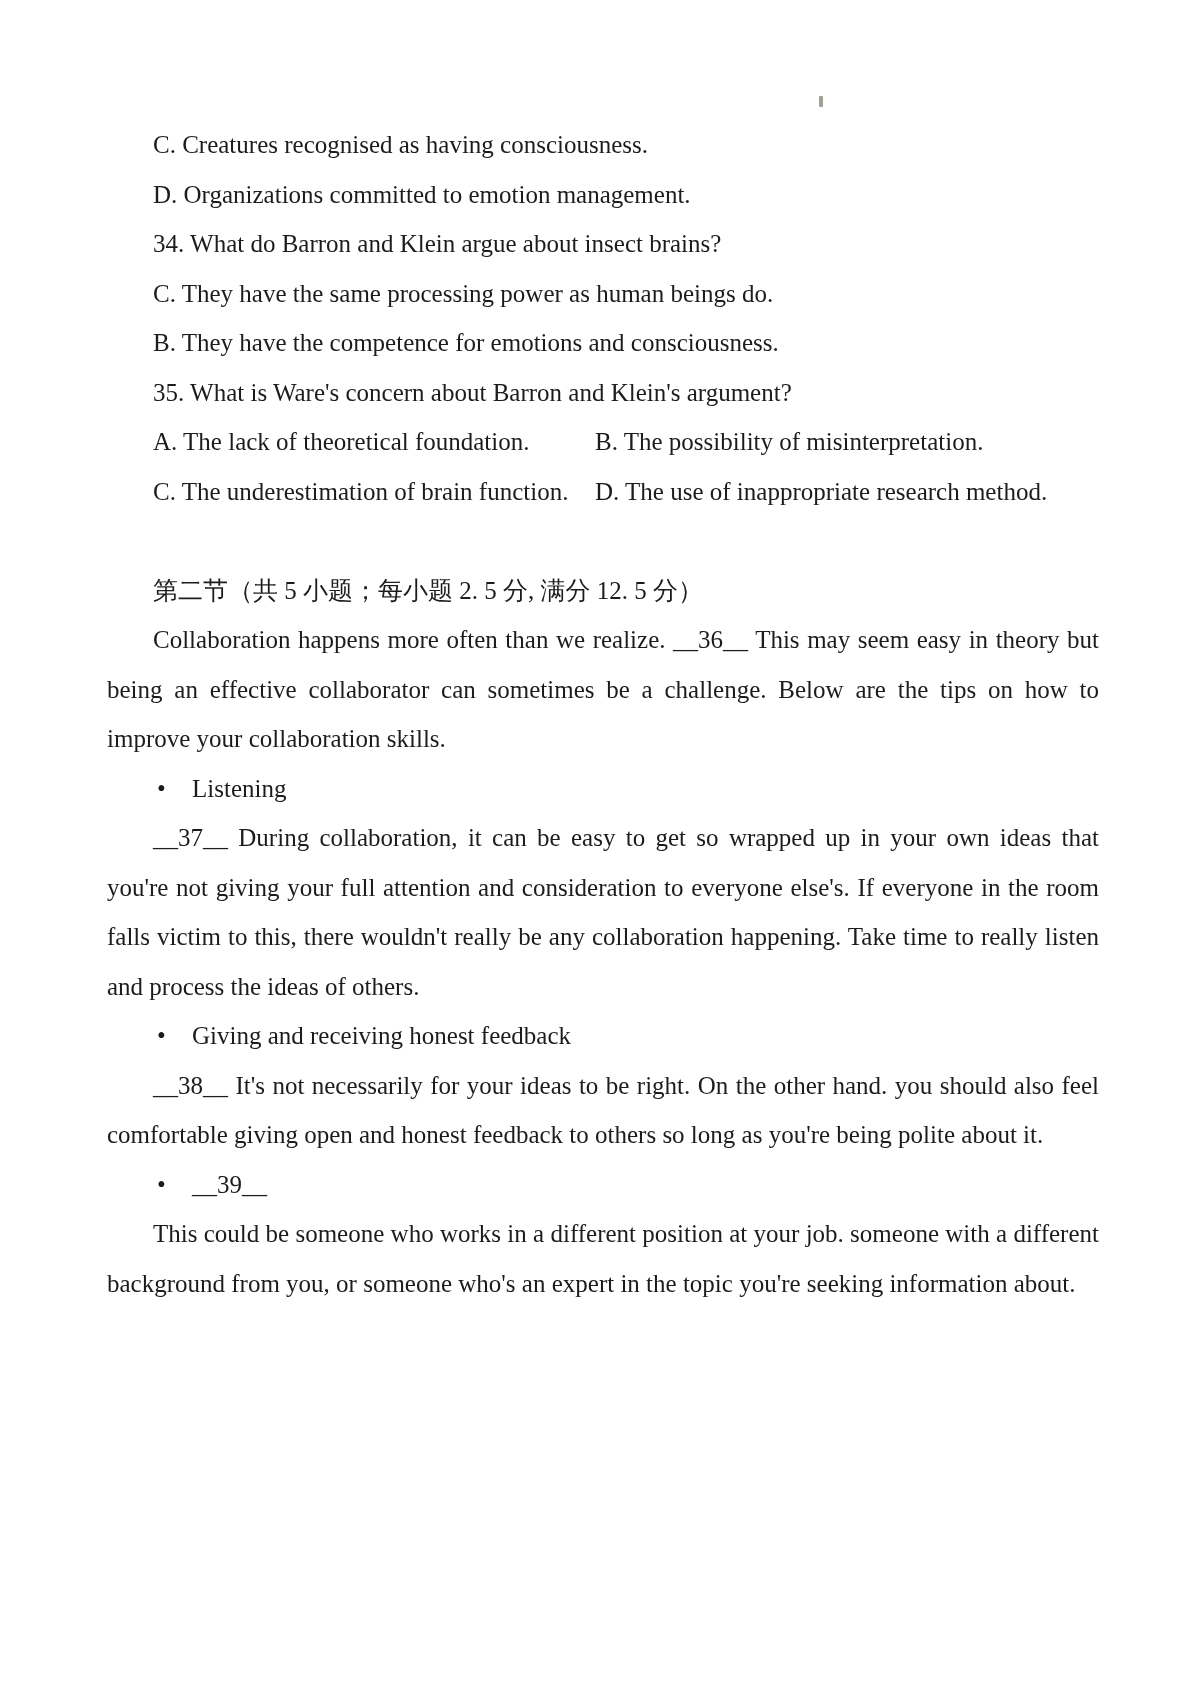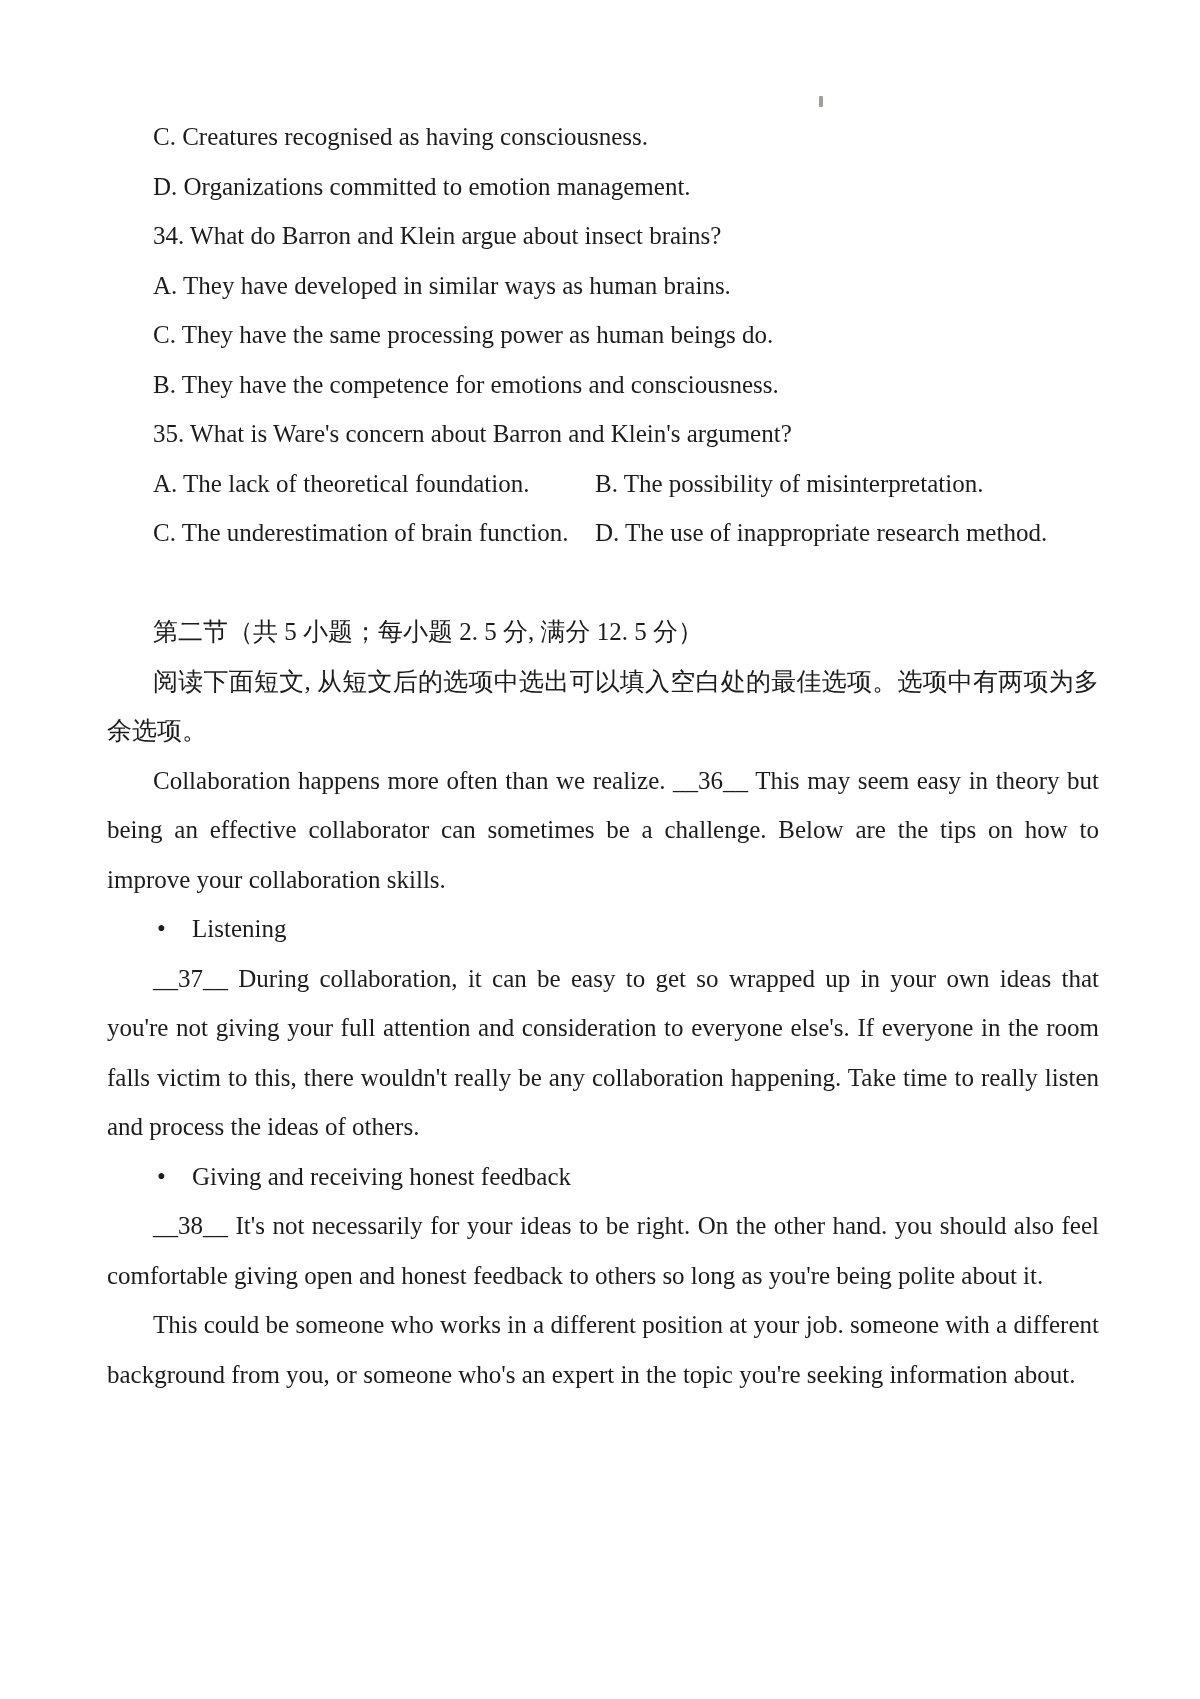--- a/index.html
+++ b/index.html
@@ -14,21 +14,21 @@
     margin: 0 auto;
     background: #ffffff;
     font-family: "Liberation Serif", "DejaVu Serif", serif;
     font-size: 25px;
     color: #1c1c1c;
     overflow: hidden;
   }
   .content {
     position: absolute;
     left: 107px;
-    top: 112px;
+    top: 120px;
     width: 992px;
   }
   .content p {
     margin: 0;
     line-height: 49.5px;
   }
   
   .q-line {
     padding-left: 46px;
     white-space: nowrap;
@@ -81,49 +81,50 @@
 <div class="page">
 
   <div class="artifact"></div>
 
   <div class="content">
 
     <p class="q-line">C. Creatures recognised as having consciousness.</p>
     <p class="q-line">D. Organizations committed to emotion management.</p>
 
     <p class="q-line">34. What do Barron and Klein argue about insect brains?</p>
-    <p class="q-line">A. They have developed in similar ways as human brains.</p>
     <p class="q-line">C. They have the same processing power as human beings do.</p>
     <p class="q-line">B. They have the competence for emotions and consciousness.</p>
 
     <p class="q-line">35. What is Ware's concern about Barron and Klein's argument?</p>
     <p class="opt-row">
       <span class="opt-col1">A. The lack of theoretical foundation.</span>
       <span class="opt-col2">B. The possibility of misinterpretation.</span>
     </p>
     <p class="opt-row">
       <span class="opt-col1">C. The underestimation of brain function.</span>
       <span class="opt-col2">D. The use of inappropriate research method.</span>
     </p>
 
     <p class="section-heading">第二节（共 5 小题；每小题 2. 5 分, 满分 12. 5 分）</p>
-    <p class="jp">阅读下面短文, 从短文后的选项中选出可以填入空白处的最佳选项。选项中有两项为多余选项。</p>
 
     <p class="jp">Collaboration happens more often than we realize. __36__ This may seem easy in theory but being an effective collaborator can sometimes be a challenge. Below are the tips on how to improve your collaboration skills.</p>
 
     <p class="bullet">
       <span class="dot">•</span><span>Listening</span>
     </p>
 
     <p class="jp">__37__ During collaboration, it can be easy to get so wrapped up in your own ideas that you're not giving your full attention and consideration to everyone else's. If everyone in the room falls victim to this, there wouldn't really be any collaboration happening. Take time to really listen and process the ideas of others.</p>
 
     <p class="bullet">
       <span class="dot">•</span><span>Giving and receiving honest feedback</span>
     </p>
 
 
     <p class="jp">__38__ It's not necessarily for your ideas to be right. On the other hand. you should also feel comfortable giving open and honest feedback to others so long as you're being polite about it.</p>
 
+    <p class="bullet">
+      <span class="dot">•</span><span>__39__</span>
+    </p>
 
     <p class="jp">This could be someone who works in a different position at your job. someone with a different background from you, or someone who's an expert in the topic you're seeking information about.</p>
 
   </div>
 </div>
 
 </body></html>

